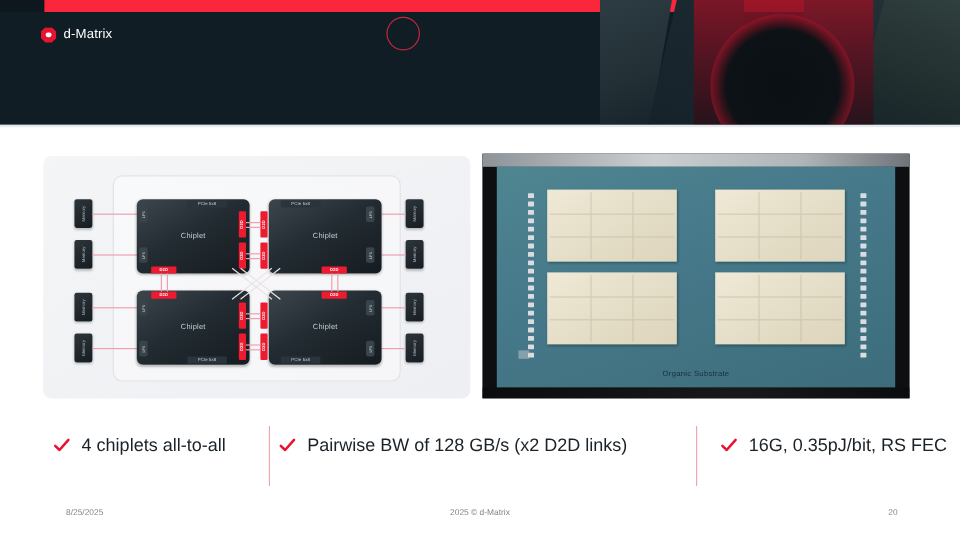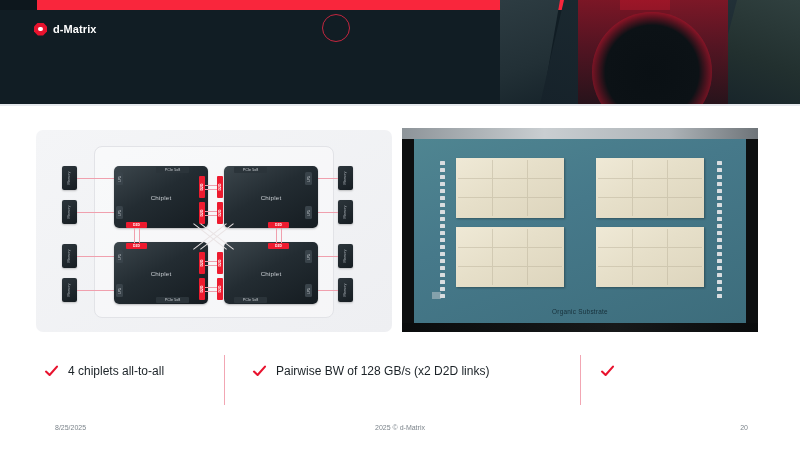--- a/index.html
+++ b/index.html
@@ -72,21 +72,21 @@
   .logo{
     position:absolute;left:34px;top:20px;height:18px;display:flex;align-items:center;gap:6px;
   }
   .logo-mark{
     width:13px;height:13px;background:#e8132e;
     clip-path:polygon(30% 0,70% 0,100% 30%,100% 70%,70% 100%,30% 100%,0 70%,0 30%);
     display:flex;align-items:center;justify-content:center;
   }
   .logo-dot{width:4.5px;height:4.5px;border-radius:50%;background:#ffffff;}
   .logo-text{
-    color:#ffffff;font-size:11px;font-weight:bold;letter-spacing:.1px;
+    color:#ffffff;font-size:11px;font-weight:normal;letter-spacing:.1px;
   }
   .title{
     position:absolute;left:34px;top:60px;
     color:#ffffff;font-size:25.5px;font-weight:bold;letter-spacing:-.3px;
     white-space:nowrap;
   }
   .hdr-bottom-line{
     position:absolute;left:0;top:104px;width:800px;height:2px;background:#e6e9ed;
   }
 
@@ -183,28 +183,28 @@
   }
 
   
   .bullets{
     position:absolute;left:0;top:352px;width:800px;height:56px;
   }
   .bullet{
     position:absolute;top:0;height:56px;display:flex;align-items:flex-start;gap:9px;padding-top:12px;
   }
   .b1{left:44px;}
-  .b2{left:252px;}
+  .b2{left:232px;}
   .b3{left:600px;}
   .chk{
     width:15px;height:15px;flex:0 0 auto;position:relative;margin-top:0px;
   }
   .chk svg{display:block;}
   .btext{
-    color:#1b2227;font-size:12px;line-height:15px;white-space:nowrap;
+    color:#1b2227;font-size:15px;line-height:15px;white-space:nowrap;
   }
   .divider{
     position:absolute;top:355px;width:1px;height:50px;background:#f2a6b3;
   }
   .dv1{left:224px;}
   .dv2{left:580px;}
 
   
   .footer{position:absolute;left:0;top:424px;width:800px;height:20px;}
   .f-date{position:absolute;left:55px;top:0;color:#7d858c;font-size:7px;}
@@ -480,20 +480,21 @@
           </svg>
       </div>
       <div class="btext">Pairwise BW of 128 GB/s (x2 D2D links)</div>
     </div>
     <div class="bullet b3">
       <div class="chk">
         <svg width="15" height="15" viewBox="0 0 15 15">
             <path d="M2 7.6 L5.6 11 L13 2.6" fill="none" stroke="#e8132e" stroke-width="2.1" stroke-linecap="round" stroke-linejoin="round"></path>
           </svg>
       </div>
+      <div class="btext">16G, 0.35pJ/bit, RS FEC</div>
     </div>
   </div>
 
   <div class="footer">
     <div class="f-date">8/25/2025</div>
     <div class="f-copy">2025 © d-Matrix</div>
     <div class="f-page">20</div>
   </div>
 
 </div>

